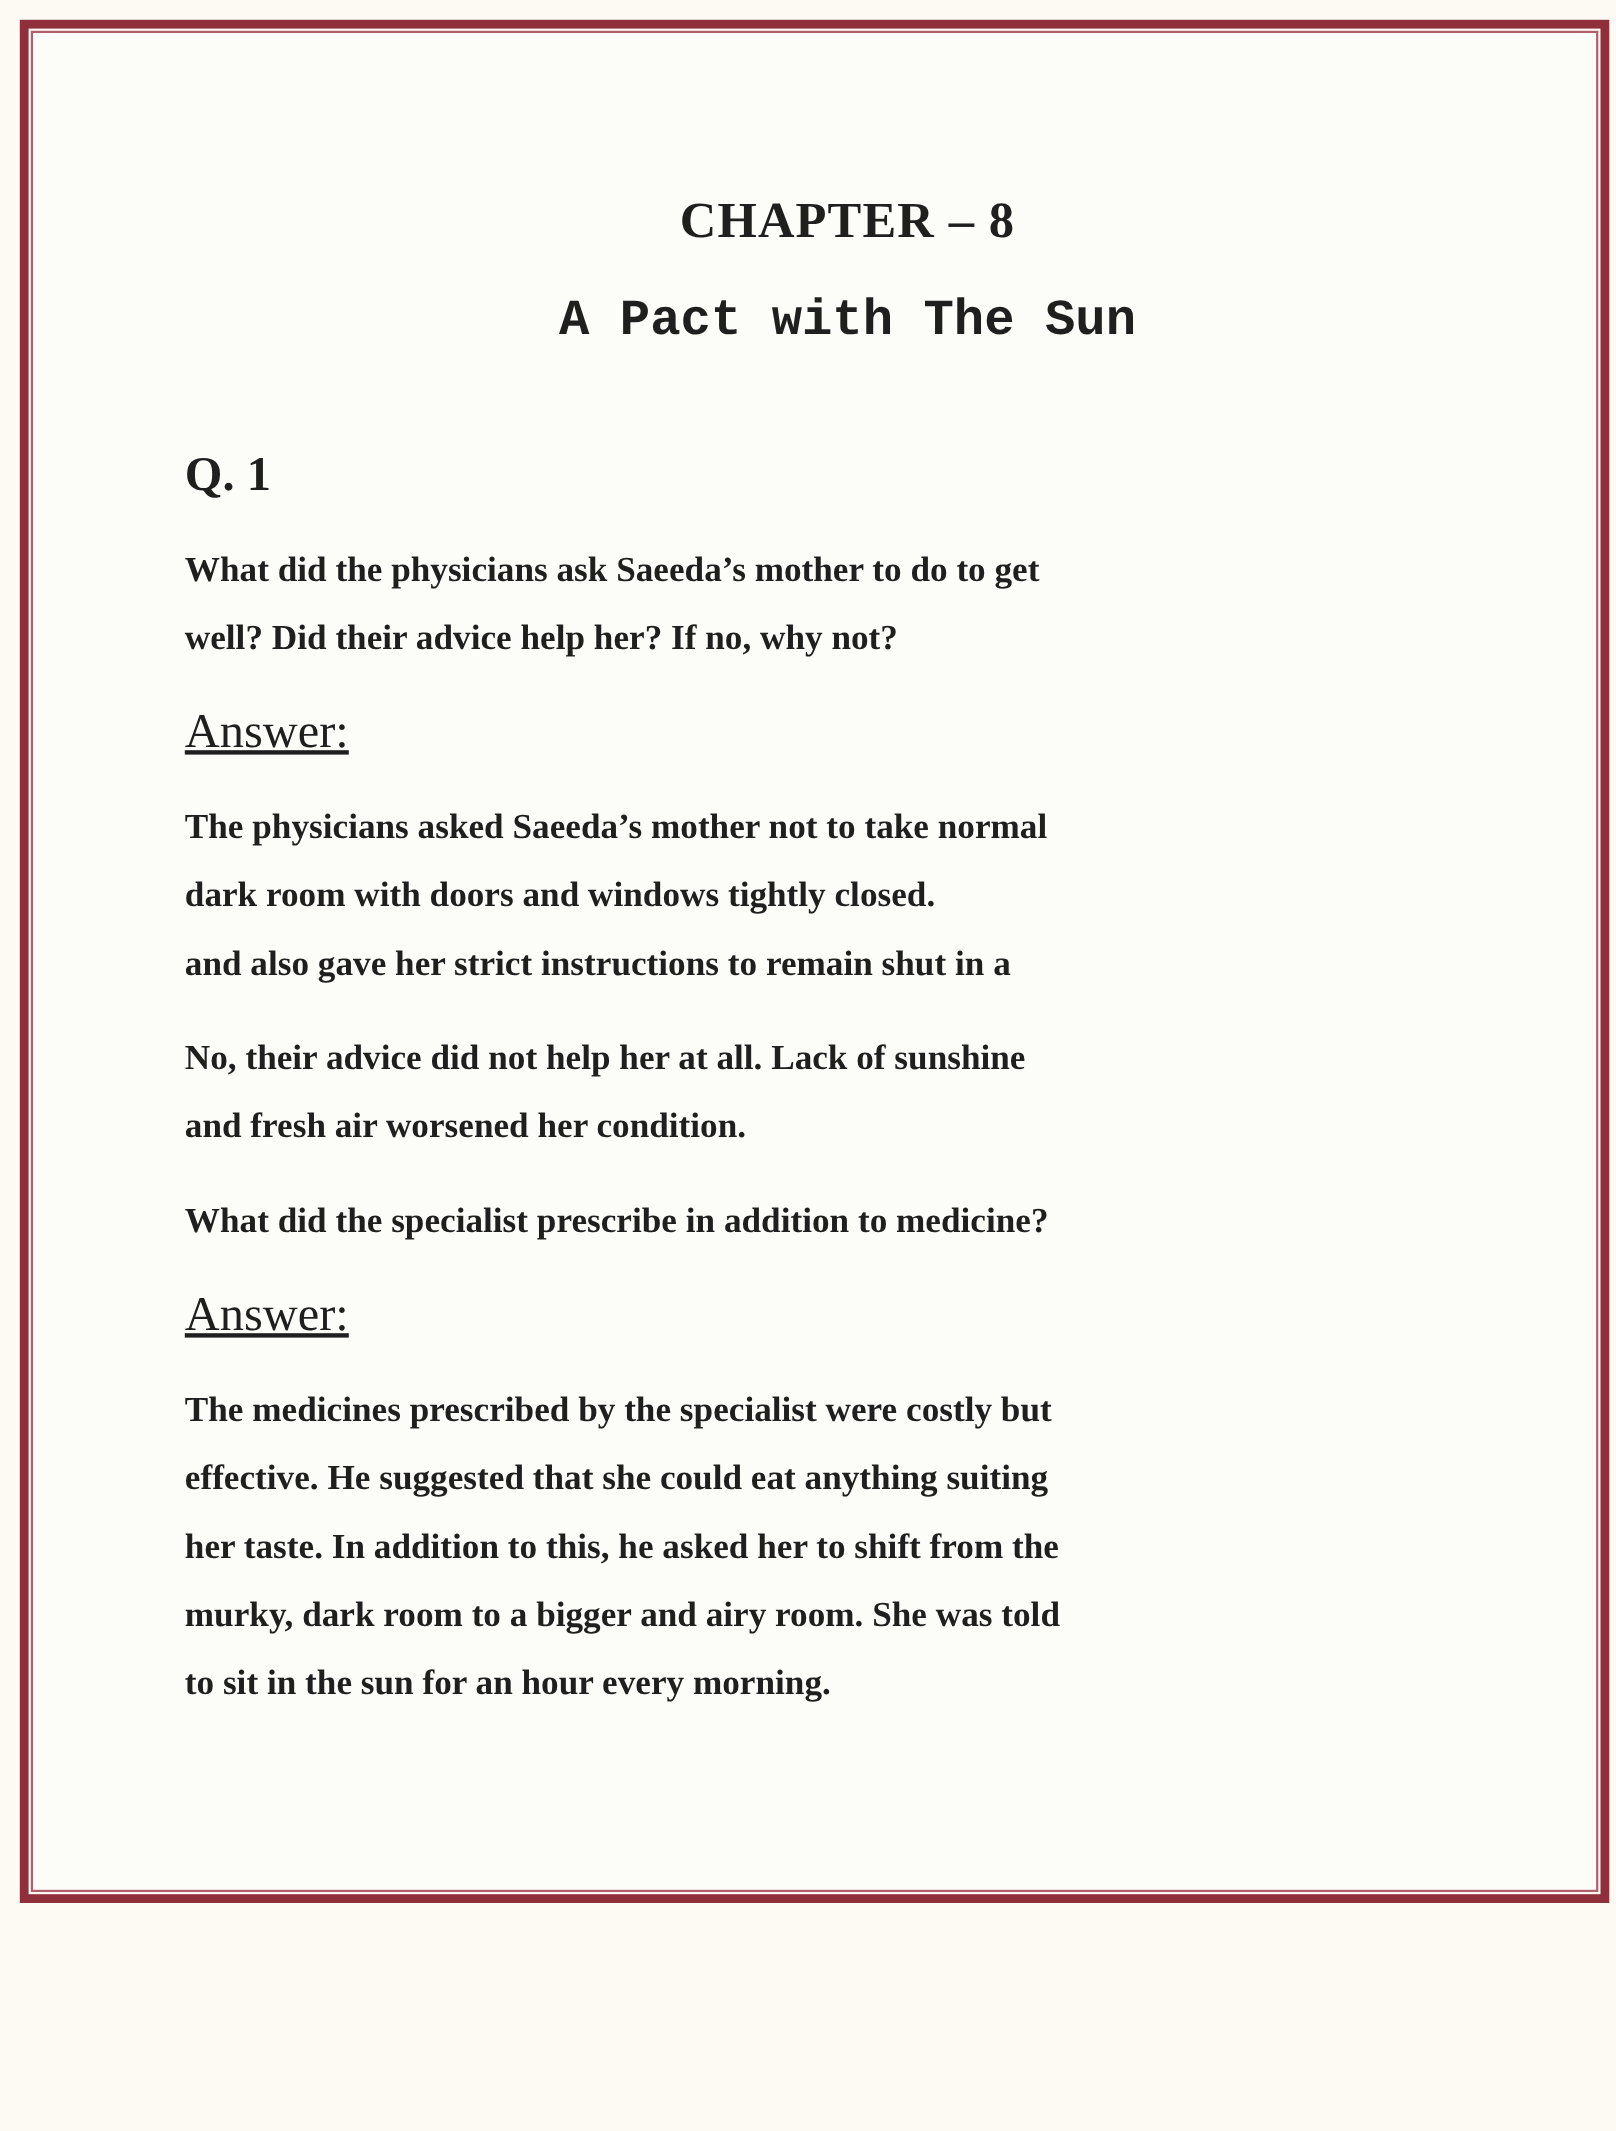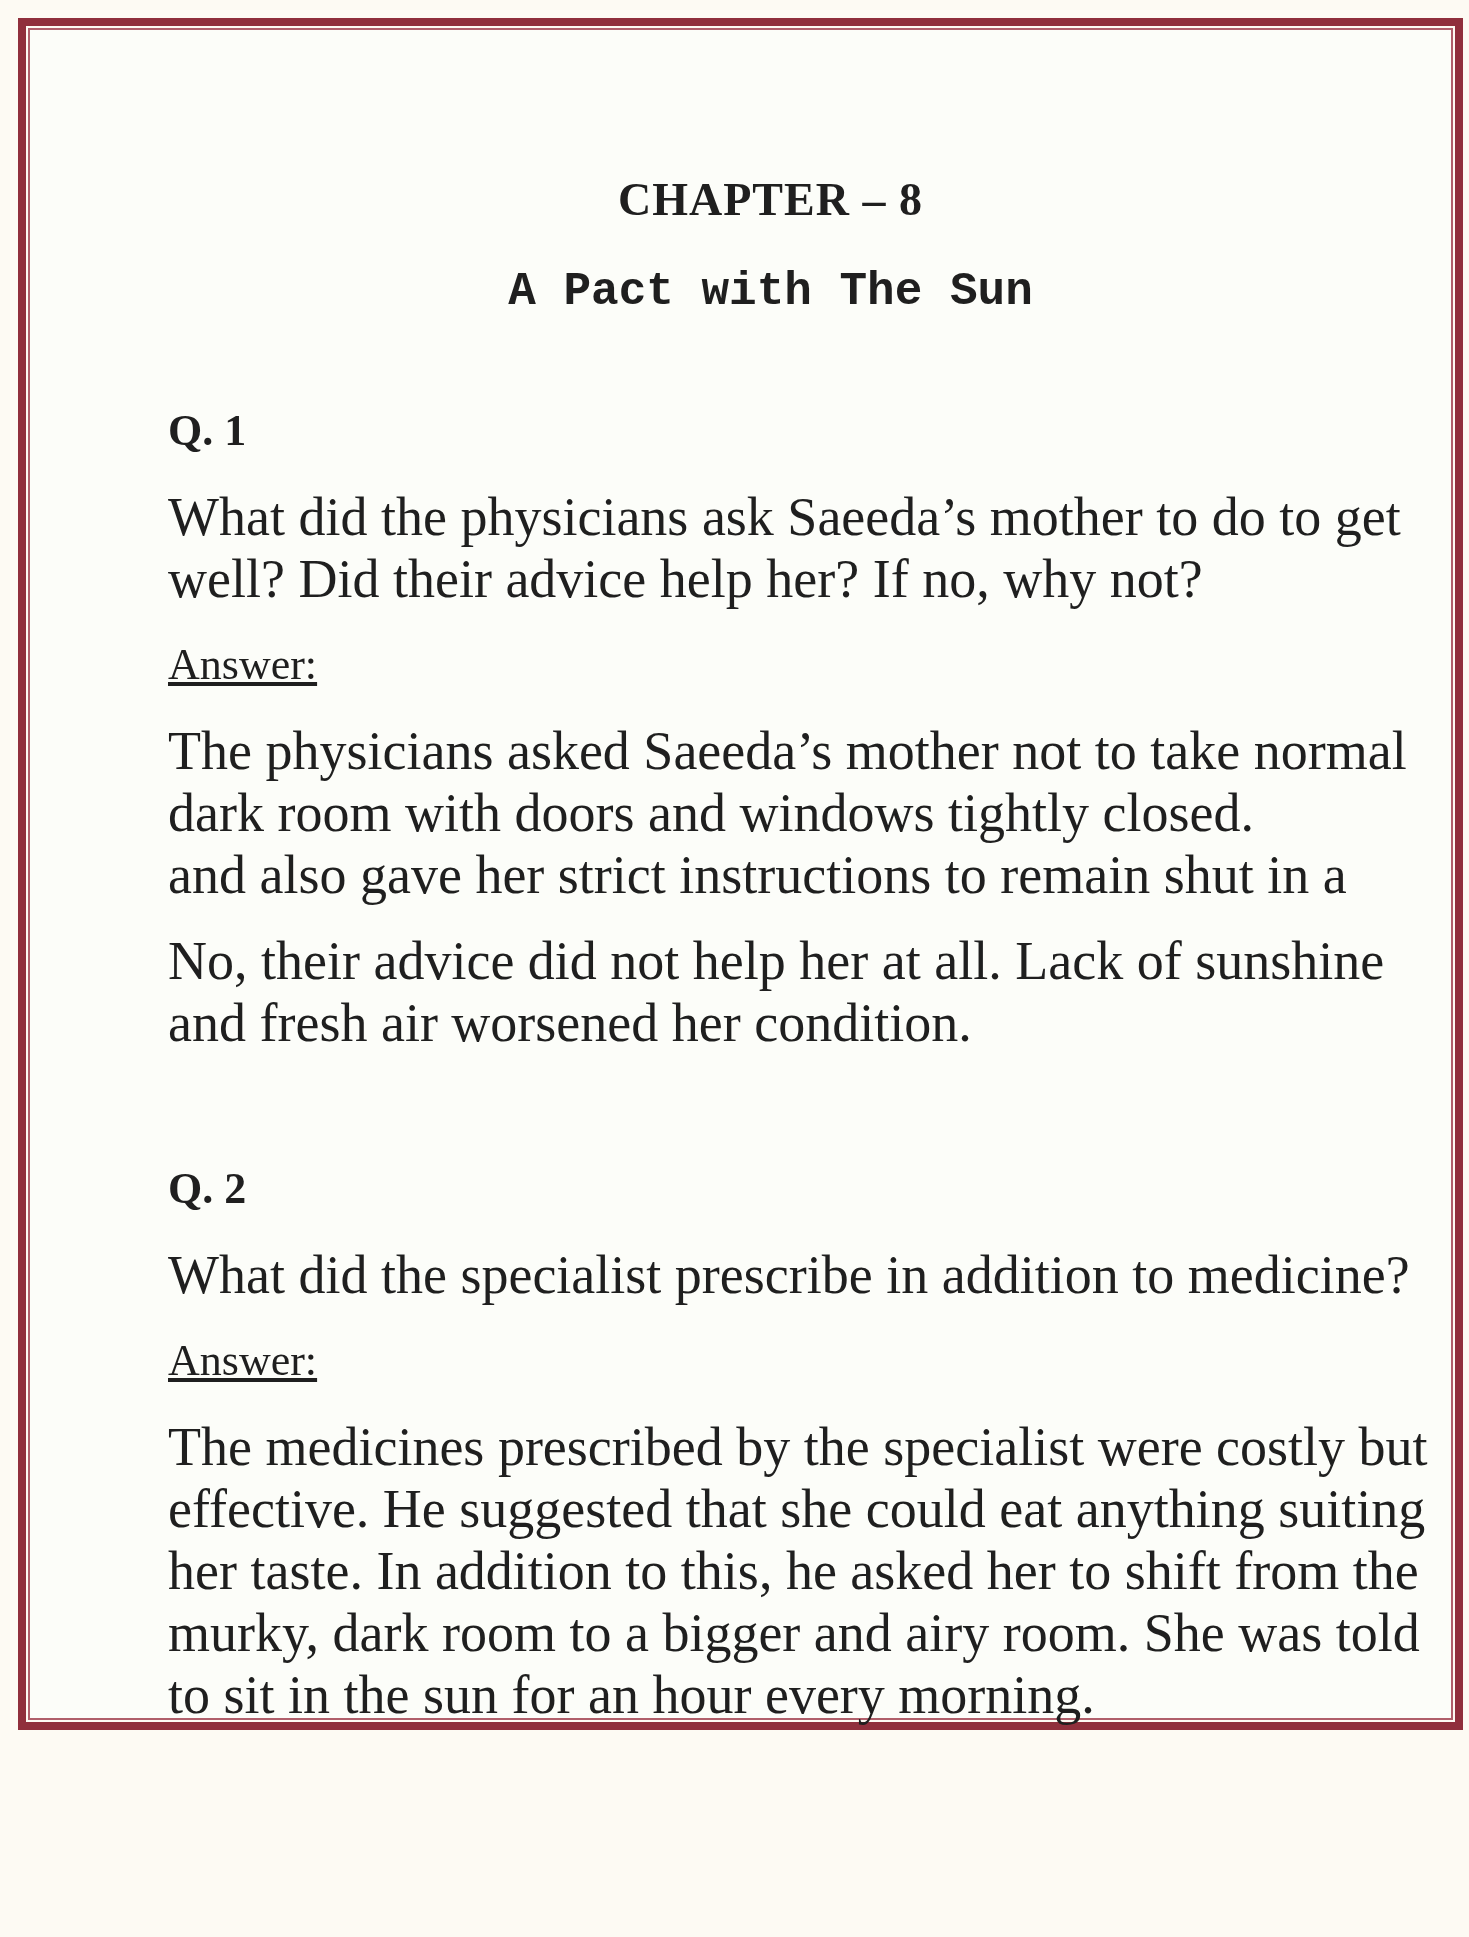--- a/index.html
+++ b/index.html
@@ -55,23 +55,24 @@
     font-size: 44px;
     font-weight: bold;
     line-height: 62px;
   }
   .mt-q1 { margin-top: 80px; }
   .mt-q2 { margin-top: 104px; }
   .para {
     margin: 24px 0 0 0;
   }
   .line {
-    font-size: 54px;
+    font-size: 32px;
     line-height: 62px;
     white-space: nowrap;
+    font-weight: bold;
   }
   .answer-label {
     font-size: 44px;
     line-height: 62px;
     margin-top: 24px;
     text-decoration: underline;
   }
 </style>
 </head>
 <body>
@@ -102,21 +103,20 @@
             <div class="line">and also gave her strict instructions to remain shut in a</div>
           </div>
 
           <div class="para">
             <div class="line">No, their advice did not help her at all. Lack of sunshine</div>
             <div class="line">and fresh air worsened her condition.</div>
           </div>
         </div>
 
         <div class="q-section">
-          <div class="q-label mt-q2">Q. 2</div>
 
           <div class="para">
             <div class="line">What did the specialist prescribe in addition to medicine?</div>
           </div>
 
           <div class="answer-label">Answer:</div>
 
           <div class="para">
             <div class="line">The medicines prescribed by the specialist were costly but</div>
             <div class="line">effective. He suggested that she could eat anything suiting</div>

